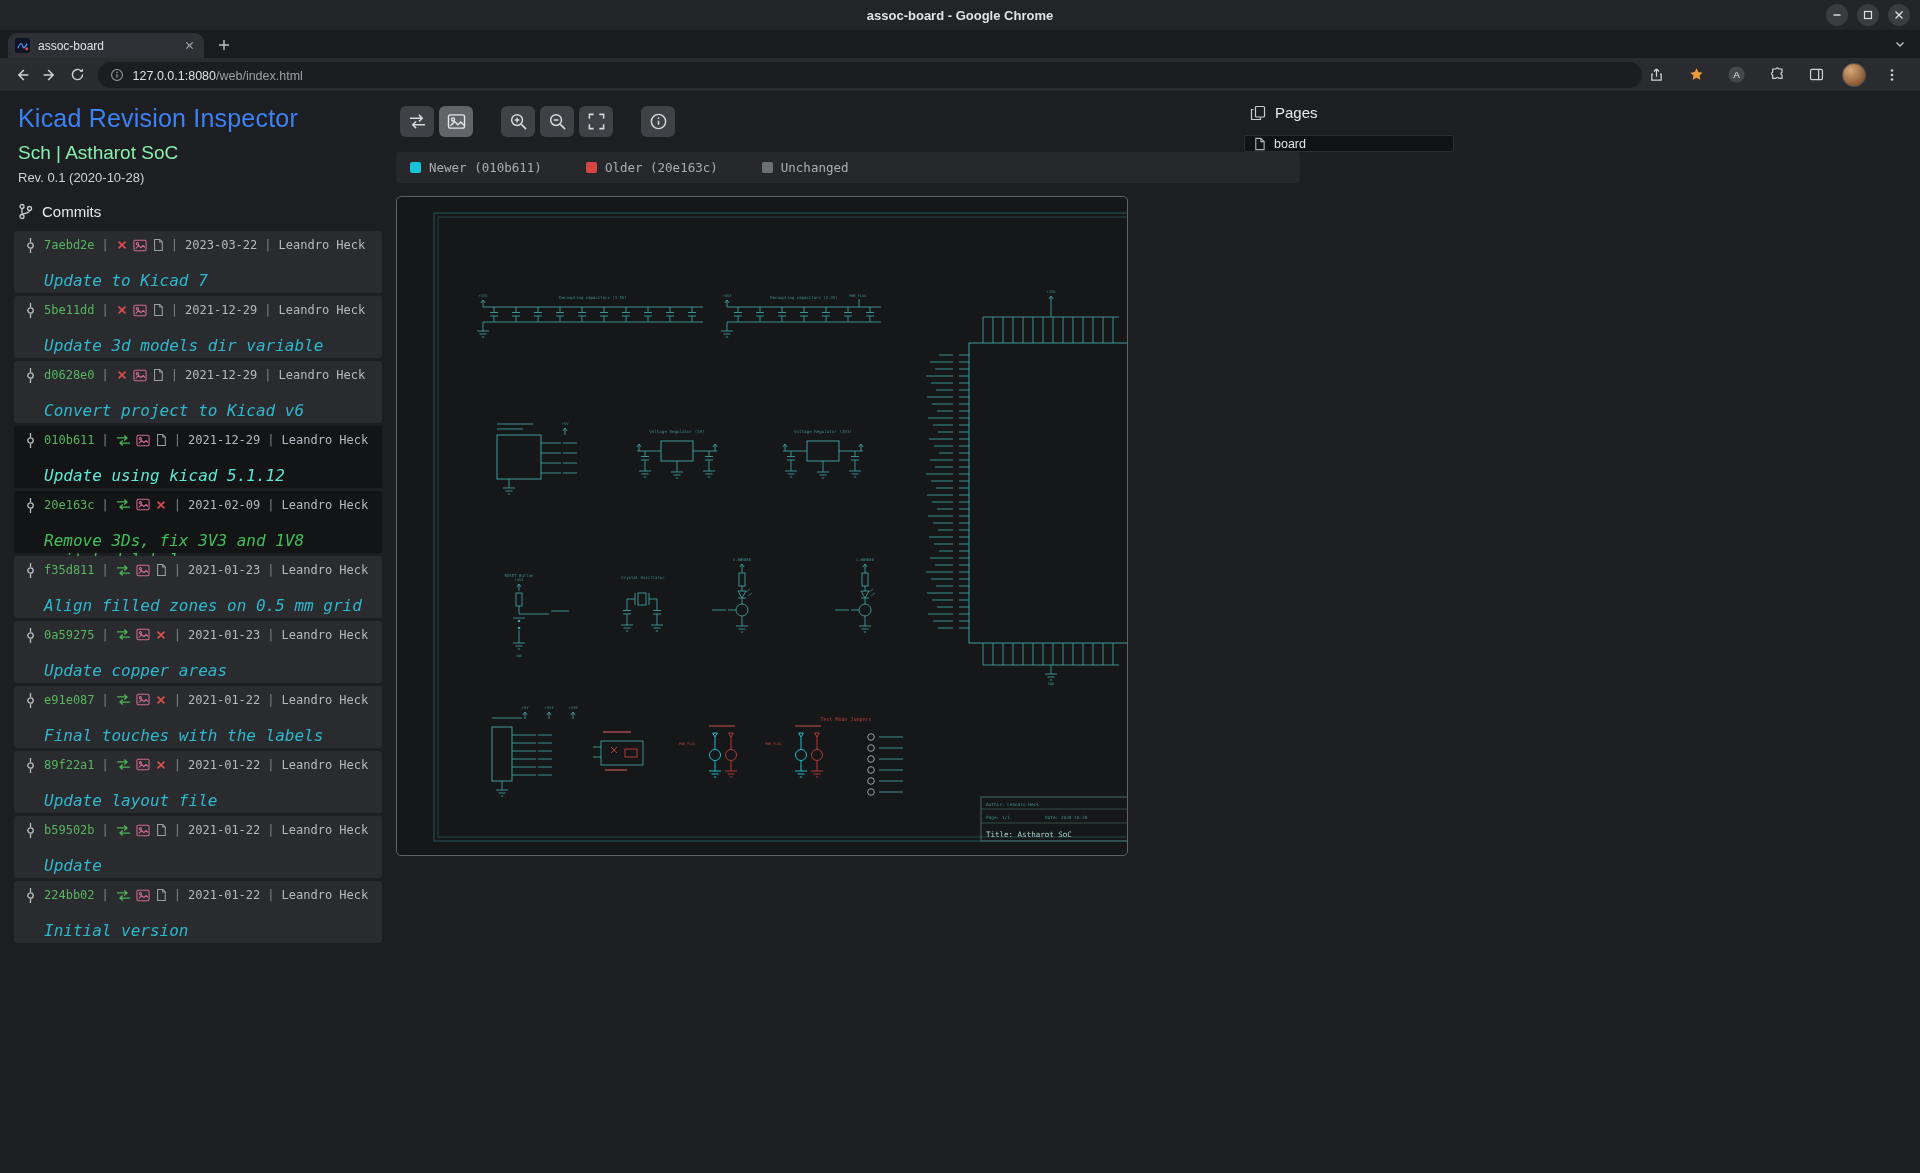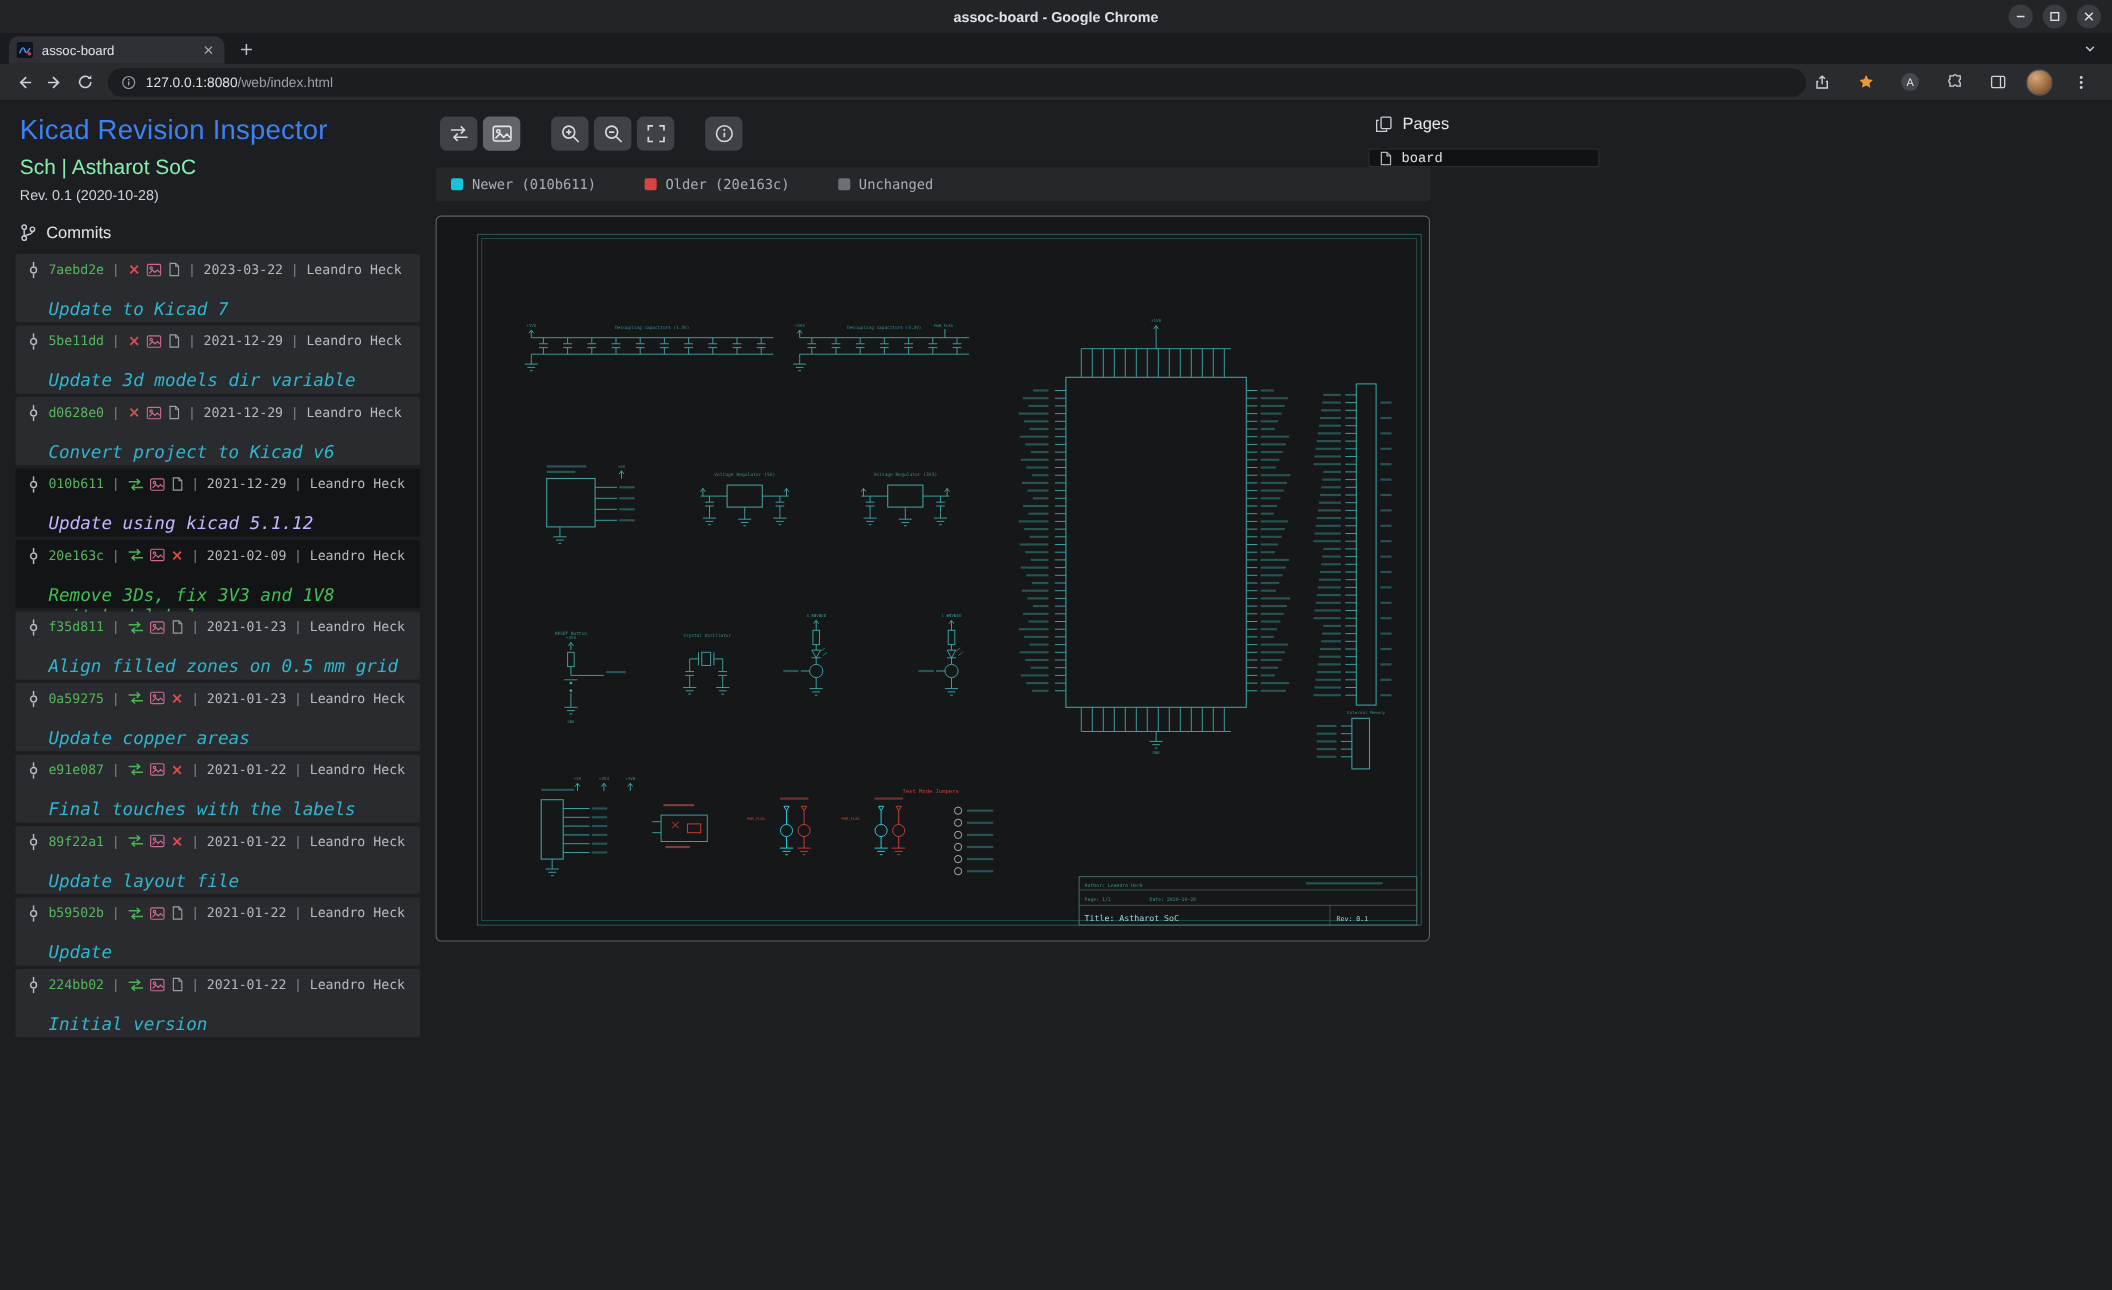--- a/index.html
+++ b/index.html
@@ -48,26 +48,26 @@
 
   .center{position:absolute;left:396px;top:0;width:904px}
   .toolbar{position:absolute;top:14px;left:4px;display:flex;gap:28px}
   .tgroup{display:flex;gap:5px}
   .tbtn{width:34px;height:31px;border-radius:6px;background:#3e4145;display:flex;align-items:center;justify-content:center}
   .tbtn.active{background:#61656a}
   .legend{position:absolute;top:60px;left:0;width:904px;height:31px;background:#26272a;border-radius:3px;display:flex;align-items:center;gap:44px;padding:0 14px}
   .litem{display:flex;align-items:center;gap:8px}
   .lswatch{width:11px;height:11px;border-radius:2px}
   .llabel{color:#a9aeb4;font-size:12.5px;font-family:"DejaVu Sans Mono",monospace}
-  .viewer{position:absolute;top:104px;left:0;width:904px;height:660px;background:#151718;border:1px solid #5f6367;border-radius:5px;overflow:hidden}
+  .viewer{position:absolute;top:104px;left:0;width:732px;height:660px;background:#151718;border:1px solid #5f6367;border-radius:5px;overflow:hidden}
 
   .right{position:absolute;left:1244px;top:12px;width:210px}
   .pages-head{display:flex;align-items:center;gap:9px;color:#e6e8eb;font-size:15px;margin-left:6px}
   .pages-list{margin-top:14px;display:flex;flex-direction:column;gap:3px}
-  .page-item{height:17px;background:#101214;border:1px solid #2b2e31;border-radius:2px;display:flex;align-items:center;gap:8px;padding:0 8px;color:#dfe3e6;font-family:Liberation Mono, monospace;font-size:12.5px;cursor:pointer}
+  .page-item{height:17px;background:#101214;border:1px solid #2b2e31;border-radius:2px;display:flex;align-items:center;gap:8px;padding:0 8px;color:#dfe3e6;font-family:Liberation Sans, sans-serif;font-size:12.5px;cursor:pointer}
   .pi-icon{display:flex;align-items:center}
 </style>
 </head>
 <body>
 
 <div class="titlebar">
   <div class="win-title">assoc-board - Google Chrome</div>
   <div class="win-controls">
     <button class="winbtn">
         <svg width="10" height="10" viewBox="0 0 10 10">
@@ -374,21 +374,21 @@
                     <path d="M9 1v3h3"></path>
                   </g>
                 </svg>
               </span>
             </span>
             <span class="sep">|</span>
             <span class="cdate">2021-12-29</span>
             <span class="sep">|</span>
             <span class="cauthor">Leandro Heck</span>
           </div>
-          <div class="cmsg" style="color: #c4b5fd;">Update using kicad 5.1.12</div>
+          <div class="cmsg" style="color: #5eead4;">Update using kicad 5.1.12</div>
         </div>
         <div class="commit selected">
           <div class="cline1">
             <span class="cnode">
               <svg width="13" height="15" viewBox="0 0 13 15">
                 <g stroke="#b9bec4" stroke-width="1.3" fill="none">
                   <line x1="6.5" y1="0" x2="6.5" y2="4"></line>
                   <circle cx="6.5" cy="7.5" r="2.7"></circle>
                   <line x1="6.5" y1="11" x2="6.5" y2="15"></line>
                 </g>

